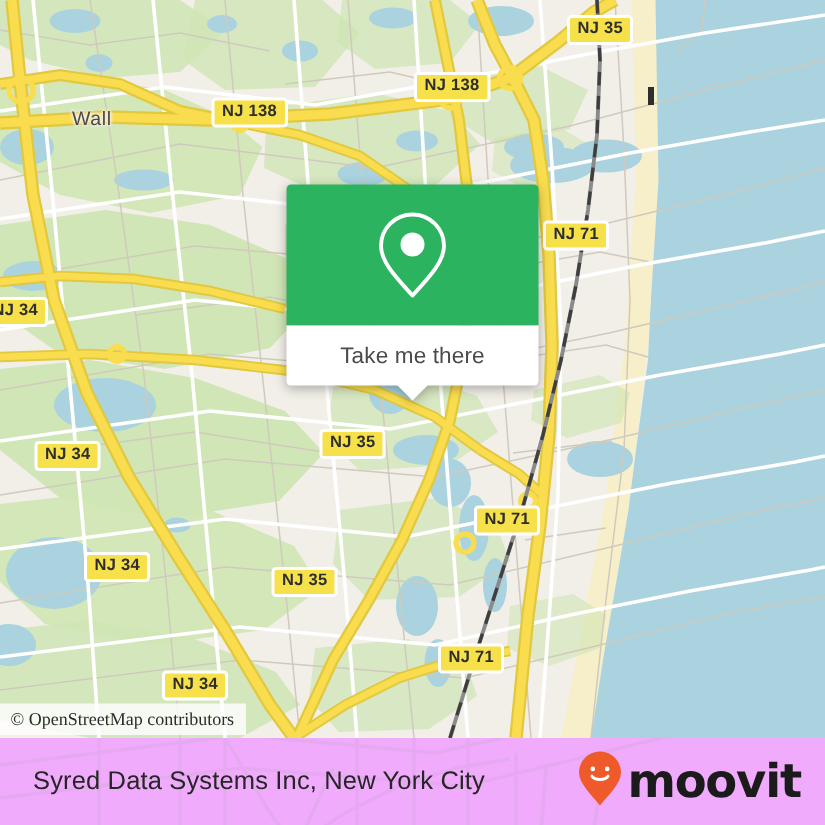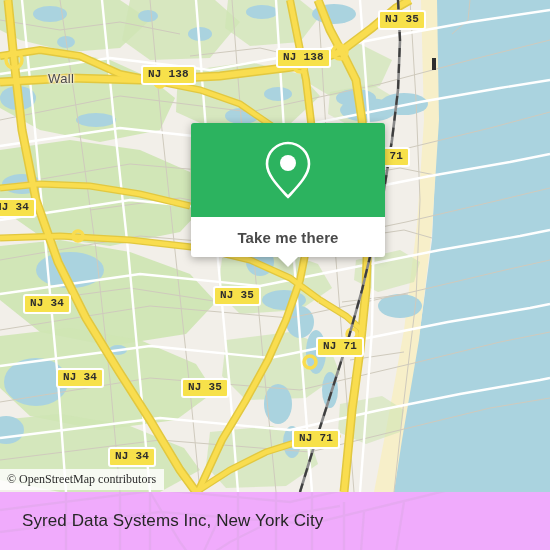--- a/index.html
+++ b/index.html
@@ -39,21 +39,21 @@
     display: block;
   }
 
   
   .shield {
     position: absolute;
     background: #f7e14a;
     border: 2px solid #ffffff;
     border-radius: 3px;
     color: #2e2e2e;
-    font-family: Liberation Mono, monospace;
+    font-family: Liberation Sans, sans-serif;
     font-size: 11px;
     font-weight: bold;
     line-height: 13px;
     padding: 1px 5px 2px 5px;
     white-space: nowrap;
     letter-spacing: .2px;
     box-sizing: border-box;
     text-align: center;
   }
 
@@ -70,25 +70,24 @@
       -1px  0 2px #f2efe9,
        0  1px 2px #f2efe9,
        0 -1px 2px #f2efe9;
   }
 
   
   #popup-card {
     position: absolute;
     left: 191px;
     top: 123px;
-    width: 194px;
+    width: 168px;
     border-radius: 3px;
     overflow: visible;
     filter: drop-shadow(0 2px 4px rgba(0,0,0,0.30));
-    font-weight: bold;
   }
   .card-head {
     background: #2cb35f;
     height: 94px;
     border-radius: 3px 3px 0 0;
     display: flex;
     align-items: center;
     justify-content: center;
   }
   .card-head svg { display: block; }
@@ -403,15 +402,26 @@
         <path d="M 120 400 L 120 492"></path>
         <path d="M 66 420 L 66 492"></path>
         <path d="M 404 430 L 394 492"></path>
         <path d="M 276 420 L 276 492"></path>
         <path d="M 344 430 L 344 492"></path>
       </g>
     </svg>
 
     <div id="footer-title">Syred Data Systems Inc, New York City</div>
 
+    <div id="moovit-logo">
+      <span>
+        <svg width="30" height="38" viewBox="0 0 30 38" aria-hidden="true">
+          <path d="M15 1 C7.3 1 1 7.3 1 15 C1 22.5 9.5 30 15 37 C20.5 30 29 22.5 29 15 C29 7.3 22.7 1 15 1 Z" fill="#ef5a2a"></path>
+          <circle cx="10.2" cy="12.6" r="1.55" fill="#ffffff"></circle>
+          <circle cx="19.8" cy="12.6" r="1.55" fill="#ffffff"></circle>
+          <path d="M9.6 17.4 C11.6 20.4 18.4 20.4 20.4 17.4" fill="none" stroke="#ffffff" stroke-width="1.9" stroke-linecap="round"></path>
+        </svg>
+      </span>
+      <span id="moovit-wordmark">moovit</span>
+    </div>
   </div>
 
 </div>
 
 </body></html>

